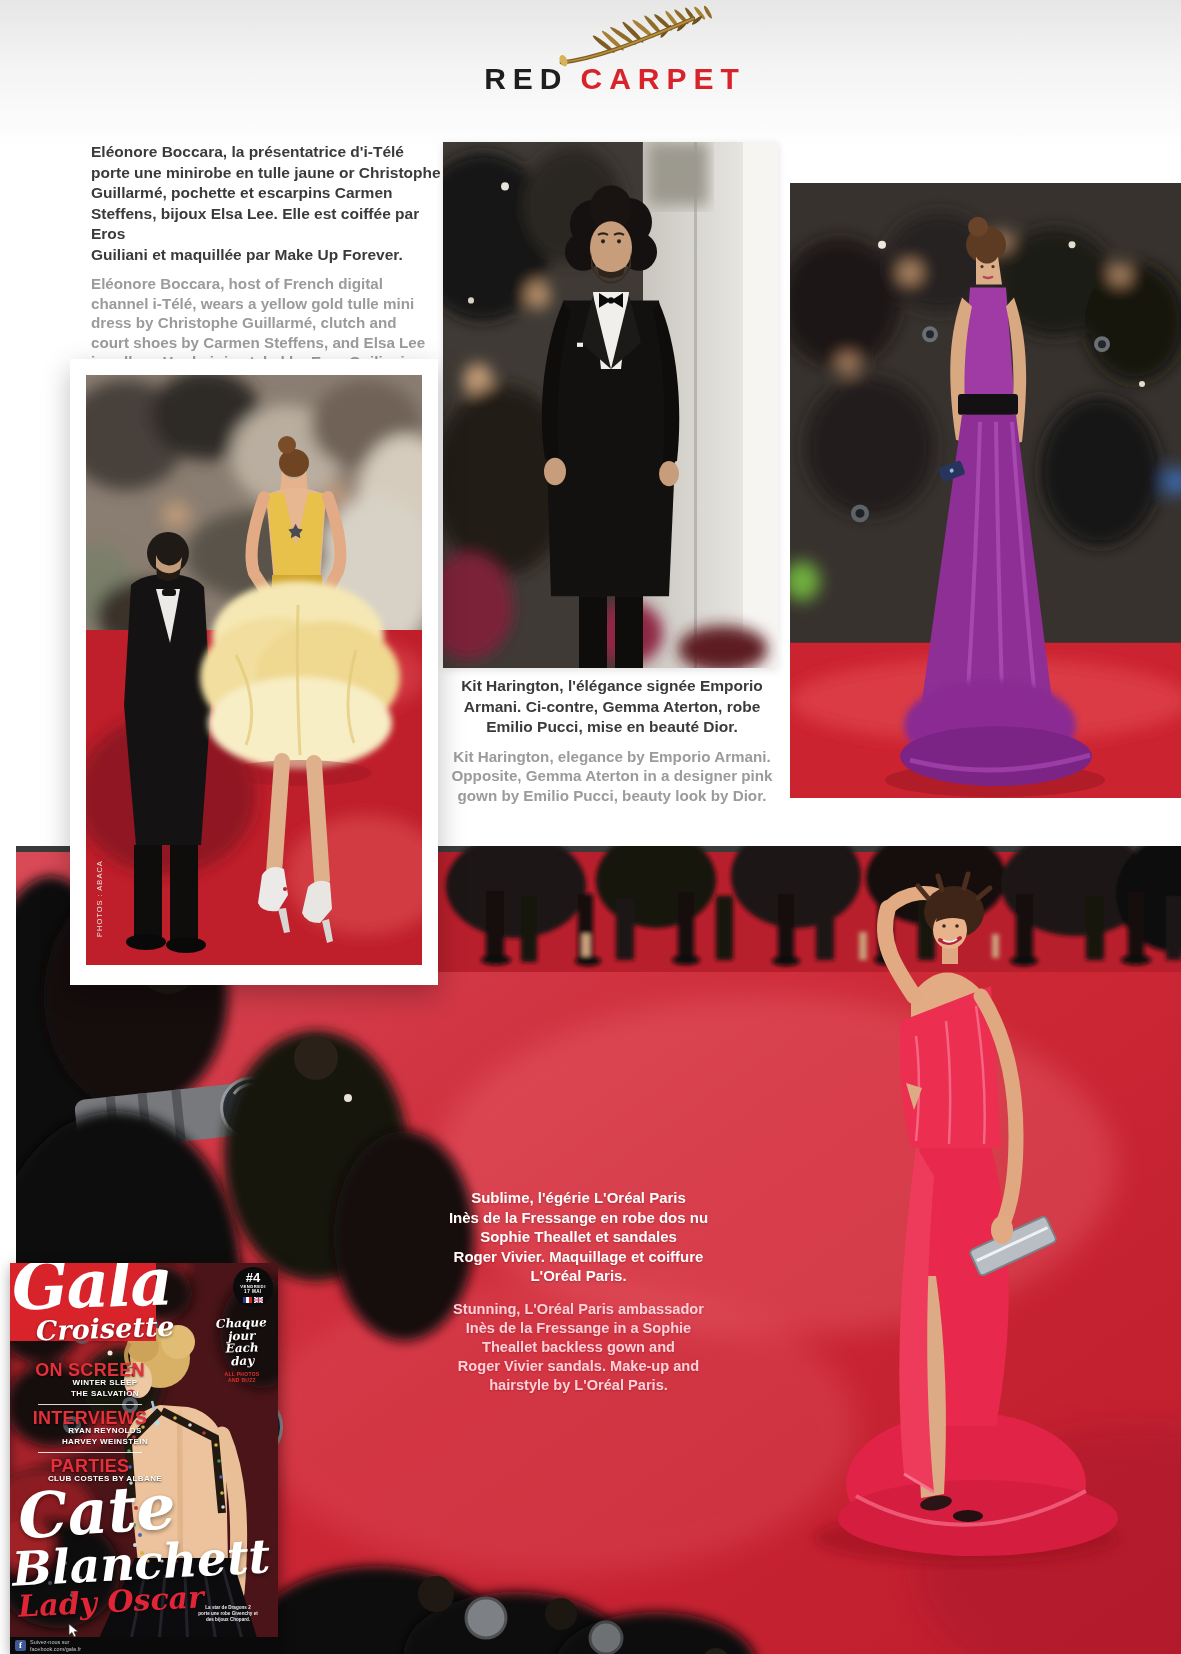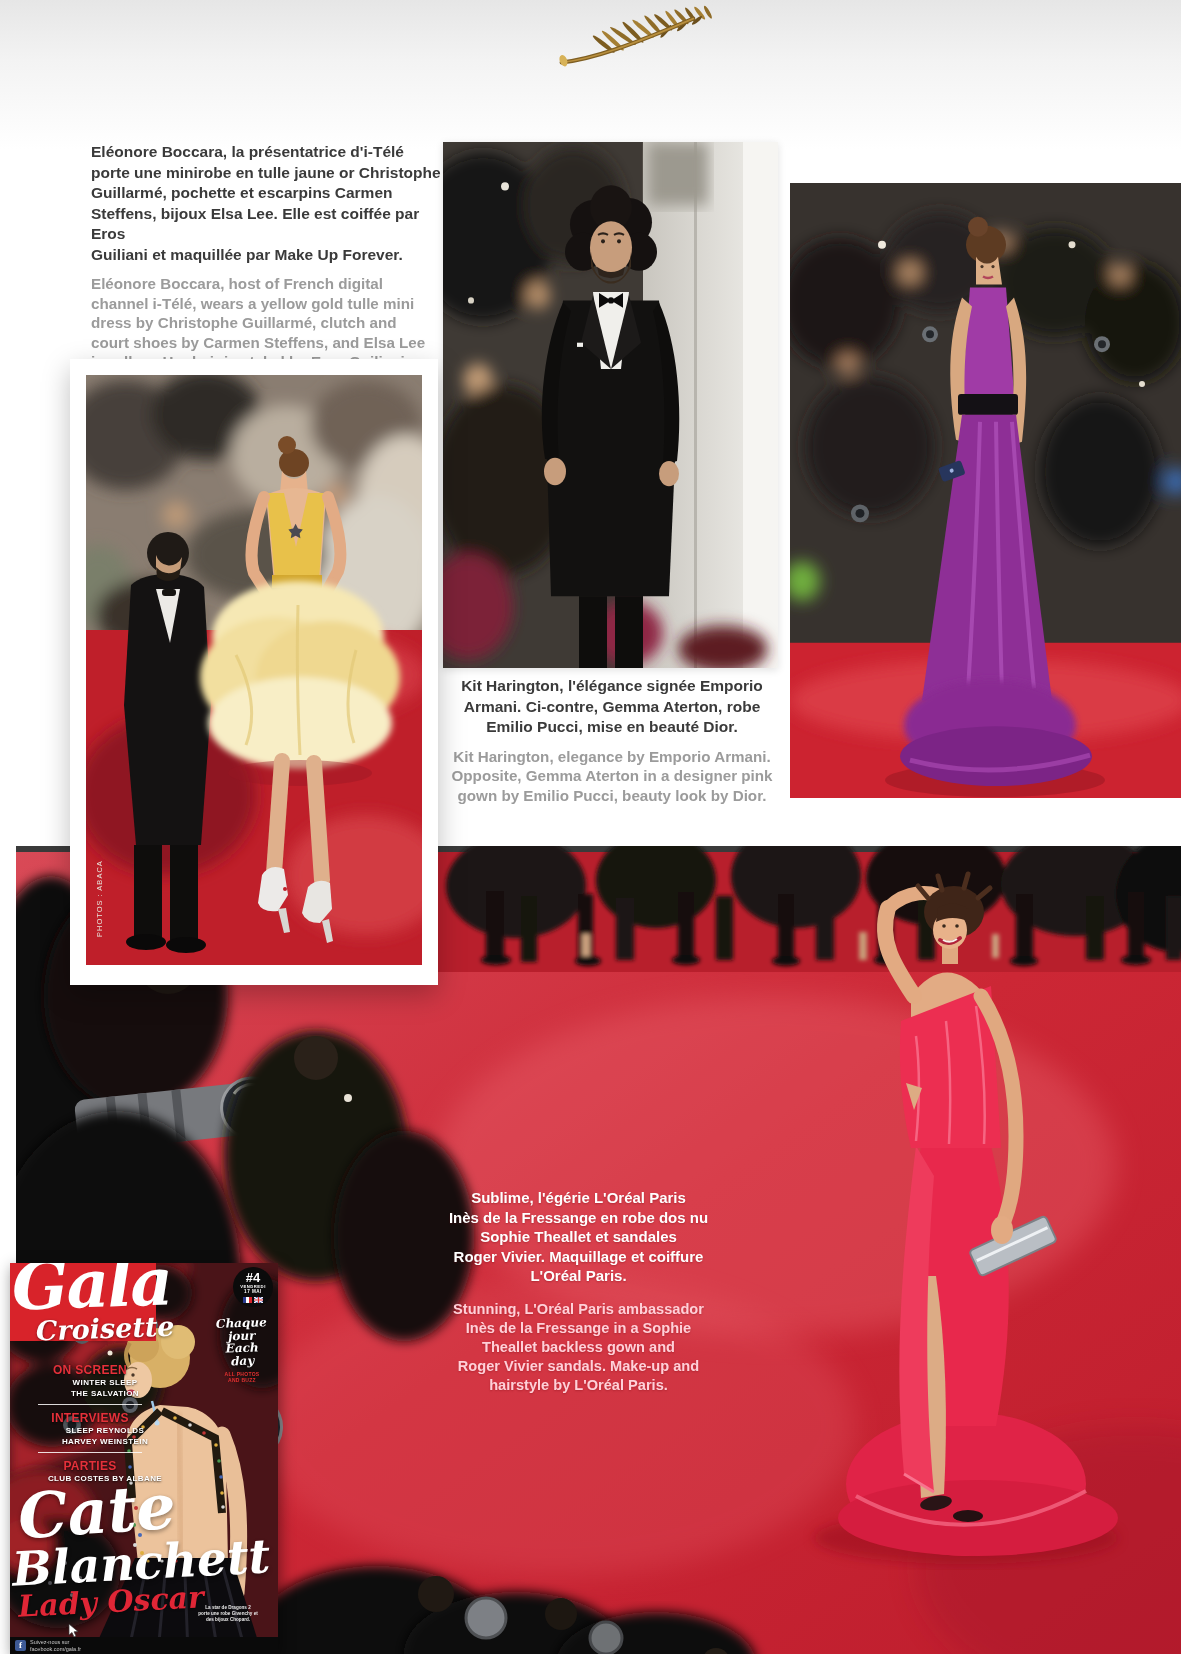--- a/index.html
+++ b/index.html
@@ -59,21 +59,21 @@
   .badge-number{font-size:13px;font-weight:800;line-height:13px;margin-top:4px;}
   .badge-day{font-size:4.2px;font-weight:700;letter-spacing:.5px;line-height:5px;}
   .badge-date{font-size:4.6px;font-weight:700;letter-spacing:.5px;line-height:6px;}
   .badge-flags{display:flex;justify-content:center;gap:2px;margin-top:1.5px;}
   .cover-tagline{left:200px;top:54px;width:64px;text-align:center;color:#fff;font-size:12px;
      line-height:12.5px;font-weight:600;white-space:pre-line;transform:rotate(-2deg);
      text-shadow:0 1px 2px rgba(0,0,0,.6);}
   .cover-tagline-sub{left:198px;top:108px;width:68px;text-align:center;color:#e43030;
      font-size:5px;line-height:6.2px;font-weight:800;letter-spacing:.3px;white-space:pre-line;}
   .cover-sections{left:0;top:100px;width:160px;text-align:center;color:#fff;}
-  .sec-h{font-size:12px;font-weight:800;color:#e5303a;letter-spacing:.3px;line-height:14px;
+  .sec-h{font-size:18px;font-weight:800;color:#e5303a;letter-spacing:.3px;line-height:14px;
      text-shadow:0 1px 2px rgba(0,0,0,.6);}
   .sec-i{font-size:8px;font-weight:700;letter-spacing:.4px;line-height:10.5px;white-space:pre-line;
      text-shadow:0 1px 2px rgba(0,0,0,.7);margin-top:1px;margin-left:30px;}
   .sec-div{width:104px;margin:5px auto 6px auto;border-top:1px solid rgba(255,255,255,.85);}
   .cover-t1{left:8px;top:218px;font-size:62px;line-height:1;font-weight:700;color:#fff;
      transform:rotate(-4deg);text-shadow:0 2px 4px rgba(0,0,0,.4);}
   .cover-t2{left:2px;top:276px;font-size:47px;line-height:1;font-weight:700;color:#fff;
      transform:rotate(-3deg);text-shadow:0 2px 4px rgba(0,0,0,.4);}
   .cover-sub{left:8px;top:324px;font-size:30px;line-height:1;font-weight:700;color:#e02636;
      transform:rotate(-3deg);text-shadow:0 1px 2px rgba(0,0,0,.35);}
@@ -108,20 +108,23 @@
       <ellipse cx="157" cy="10" rx="2.1" ry="9" fill="#a57f33" transform="rotate(-40 157 10)"></ellipse>
       <ellipse cx="166" cy="9" rx="2" ry="8" fill="#8f6c28" transform="rotate(-30 166 9)"></ellipse>
       <ellipse cx="120" cy="30" rx="2" ry="9" fill="#6b4f1d" transform="rotate(40 120 30)"></ellipse>
       <ellipse cx="138" cy="24" rx="2" ry="8" fill="#6b4f1d" transform="rotate(45 138 24)"></ellipse>
       <ellipse cx="154" cy="18" rx="2" ry="7" fill="#6b4f1d" transform="rotate(50 154 18)"></ellipse>
       <path d="M6,64 C40,60 80,46 150,16" stroke="#7e5e22" stroke-width="4.5" fill="none" stroke-linecap="round"></path>
       <path d="M6,64 C40,60 80,46 150,16" stroke="#b98f3e" stroke-width="1.8" fill="none" stroke-linecap="round"></path>
       <ellipse cx="8" cy="62" rx="4" ry="6.5" fill="#d7b258" transform="rotate(-22 8 62)"></ellipse>
     </g>
   </svg>
+  <div class="abs rc-title">
+    <span class="w1">RED</span><span class="w2">CARPET</span>
+  </div>
 
   <section class="abs article-eleonore">
     <p class="p-fr">Eléonore Boccara, la présentatrice d'i-Télé
 porte une minirobe en tulle jaune or Christophe
 Guillarmé, pochette et escarpins Carmen
 Steffens, bijoux Elsa Lee. Elle est coiffée par Eros
 Guiliani et maquillée par Make Up Forever.</p>
     <p class="p-en">Eléonore Boccara, host of French digital
 channel i-Télé, wears a yellow gold tulle mini
 dress by Christophe Guillarmé, clutch and
@@ -610,21 +613,21 @@
 AND BUZZ</div>
     <div class="abs cover-sections">
       <div>
         <div class="sec-h">ON SCREEN</div>
         <div class="sec-i">WINTER SLEEP
 THE SALVATION</div>
         <div class="sec-div"></div>
       </div>
       <div>
         <div class="sec-h">INTERVIEWS</div>
-        <div class="sec-i">SLEEP REYNOLDS
+        <div class="sec-i">RYAN REYNOLDS
 HARVEY WEINSTEIN</div>
         <div class="sec-div"></div>
       </div>
       <div>
         <div class="sec-h">PARTIES</div>
         <div class="sec-i">CLUB COSTES BY ALBANE</div>
       </div>
     </div>
     <div class="abs cover-t1 script">Cate</div>
     <div class="abs cover-t2 script">Blanchett</div>

